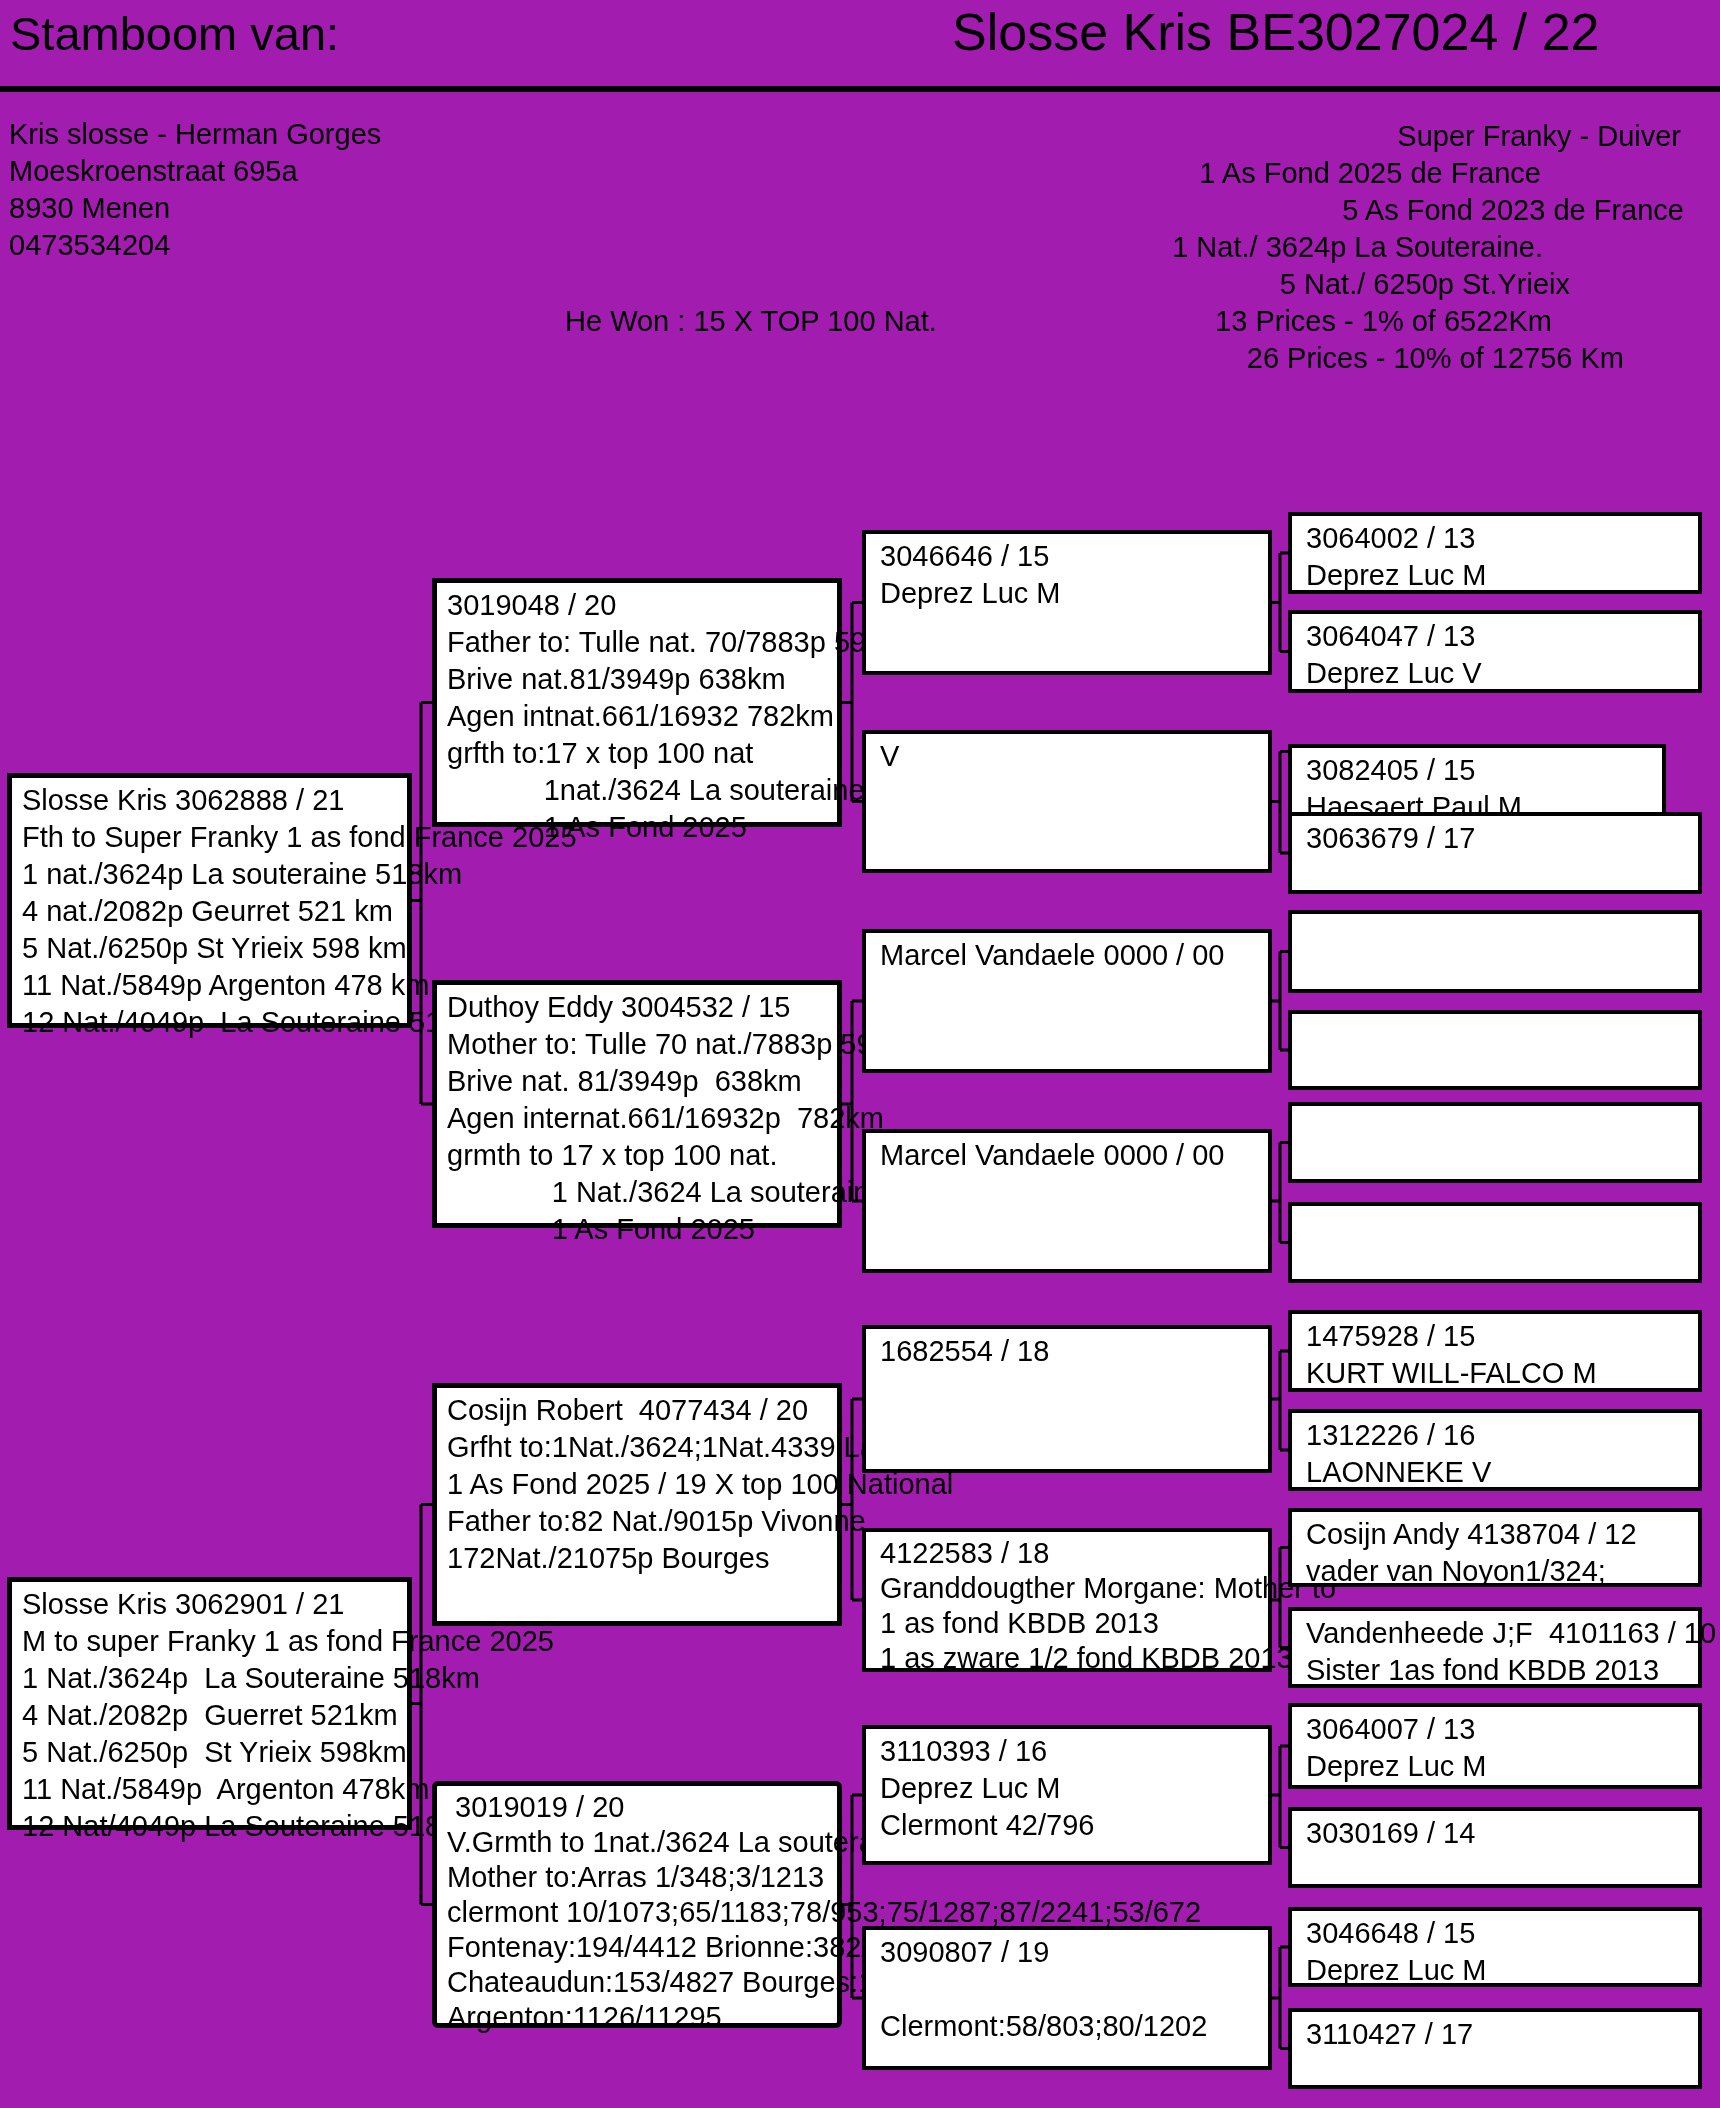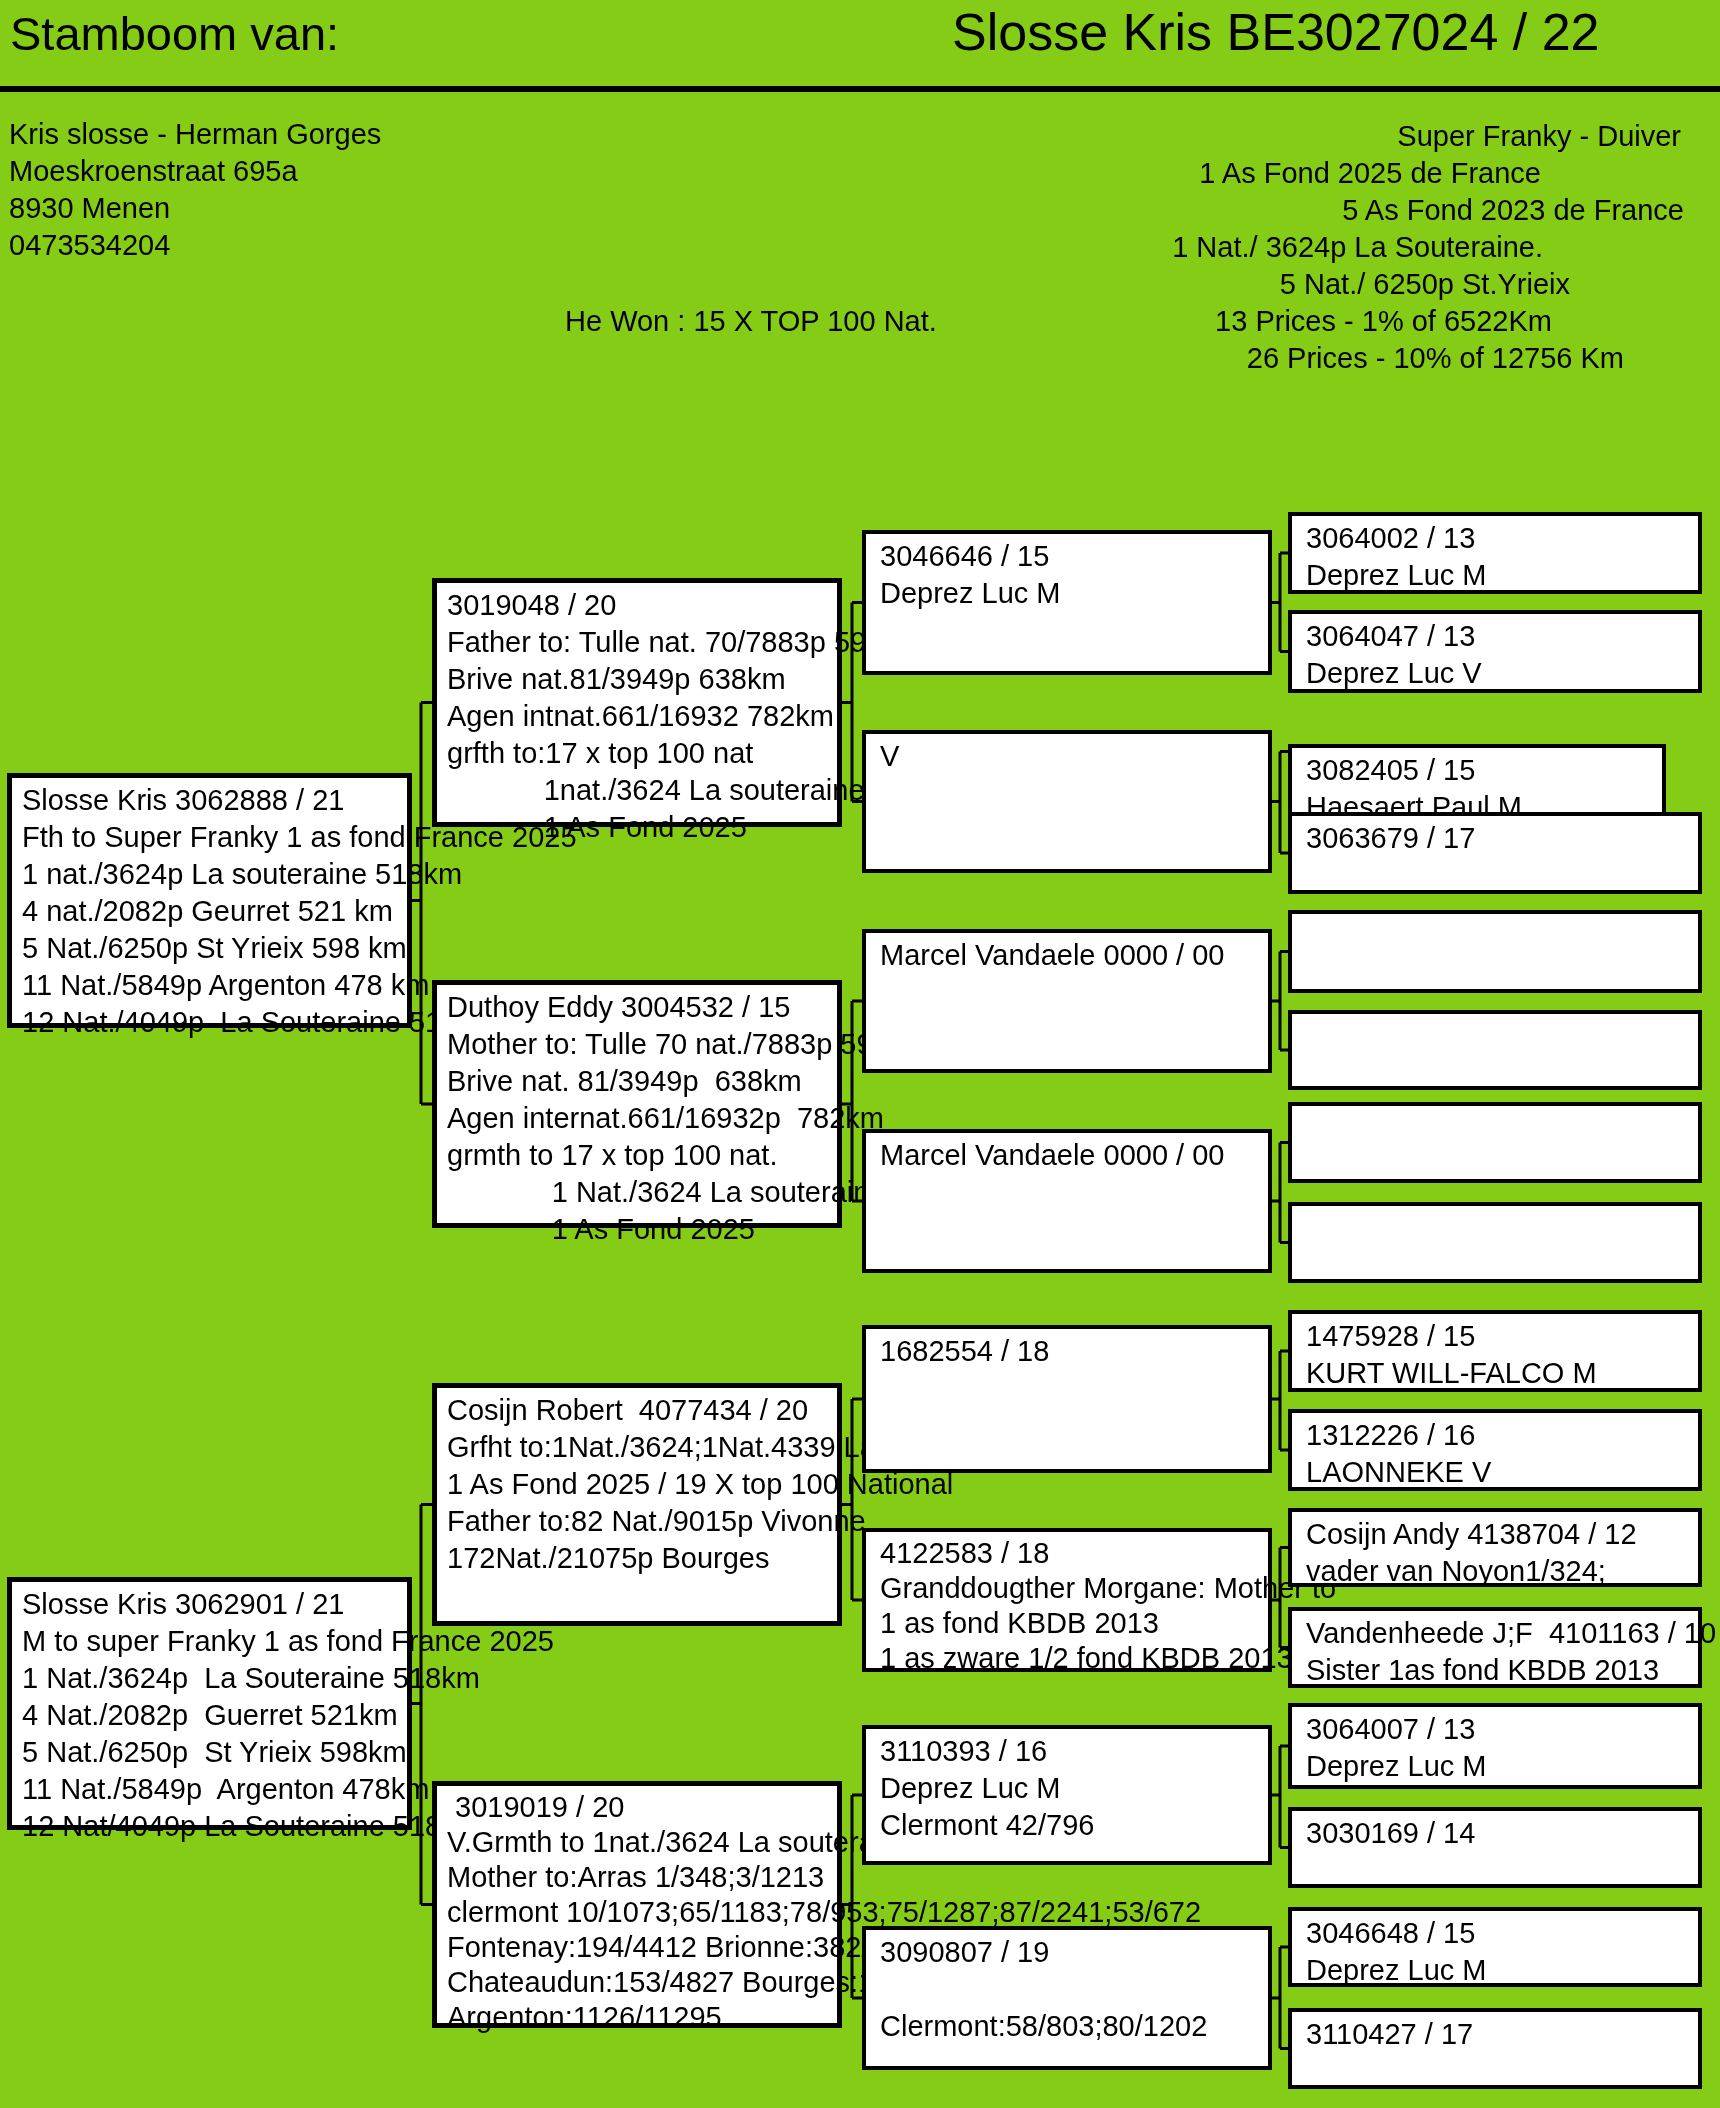--- a/index.html
+++ b/index.html
@@ -1,16 +1,16 @@
 <!DOCTYPE html>
 <html><head>
 <meta charset="utf-8">
 <style>
   html,body{margin:0;padding:0;background:#fff;}
-  #page{position:relative;width:1720px;height:2108px;background:#84cc16;
+  #page{position:relative;width:1720px;height:2108px;background:#a21caf;
         font-family:"Liberation Sans", sans-serif;color:#000;overflow:hidden;}
 
   
   .title-left{position:absolute;left:10px;top:6px;font-size:47px;white-space:pre;}
   .title-right{position:absolute;left:952px;top:2px;font-size:52px;white-space:pre;}
   .divider{position:absolute;left:0;top:86px;width:1720px;height:6px;background:#000;}
 
   
   #owner-block{position:absolute;left:9px;top:116px;}
   #owner-block .ln{font-size:29px;line-height:37px;white-space:pre;}
@@ -99,21 +99,21 @@
       </div>
       <div class="pbox z20 big" style="left: 432px; top: 1383px; width: 410px; height: 243px;">
         <div class="inner">
           <div class="ln">Cosijn Robert  4077434 / 20</div>
           <div class="ln">Grfht to:1Nat./3624;1Nat.4339 La souteraine</div>
           <div class="ln">1 As Fond 2025 / 19 X top 100 National</div>
           <div class="ln">Father to:82 Nat./9015p Vivonne</div>
           <div class="ln">172Nat./21075p Bourges</div>
         </div>
       </div>
-      <div class="pbox z20 big tight" style="left: 432px; top: 1781px; width: 410px; height: 247px;">
+      <div class="pbox z20 big tight" style="left: 432px; top: 1781px; width: 410px; height: 247px; border-radius: 6px;">
         <div class="inner">
           <div class="ln"> 3019019 / 20</div>
           <div class="ln">V.Grmth to 1nat./3624 La souteraine</div>
           <div class="ln">Mother to:Arras 1/348;3/1213</div>
           <div class="ln">clermont 10/1073;65/1183;78/953;75/1287;87/2241;53/672</div>
           <div class="ln">Fontenay:194/4412 Brionne:382/148</div>
           <div class="ln">Chateaudun:153/4827 Bourges:172/</div>
           <div class="ln">Argenton:1126/11295</div>
         </div>
       </div>

